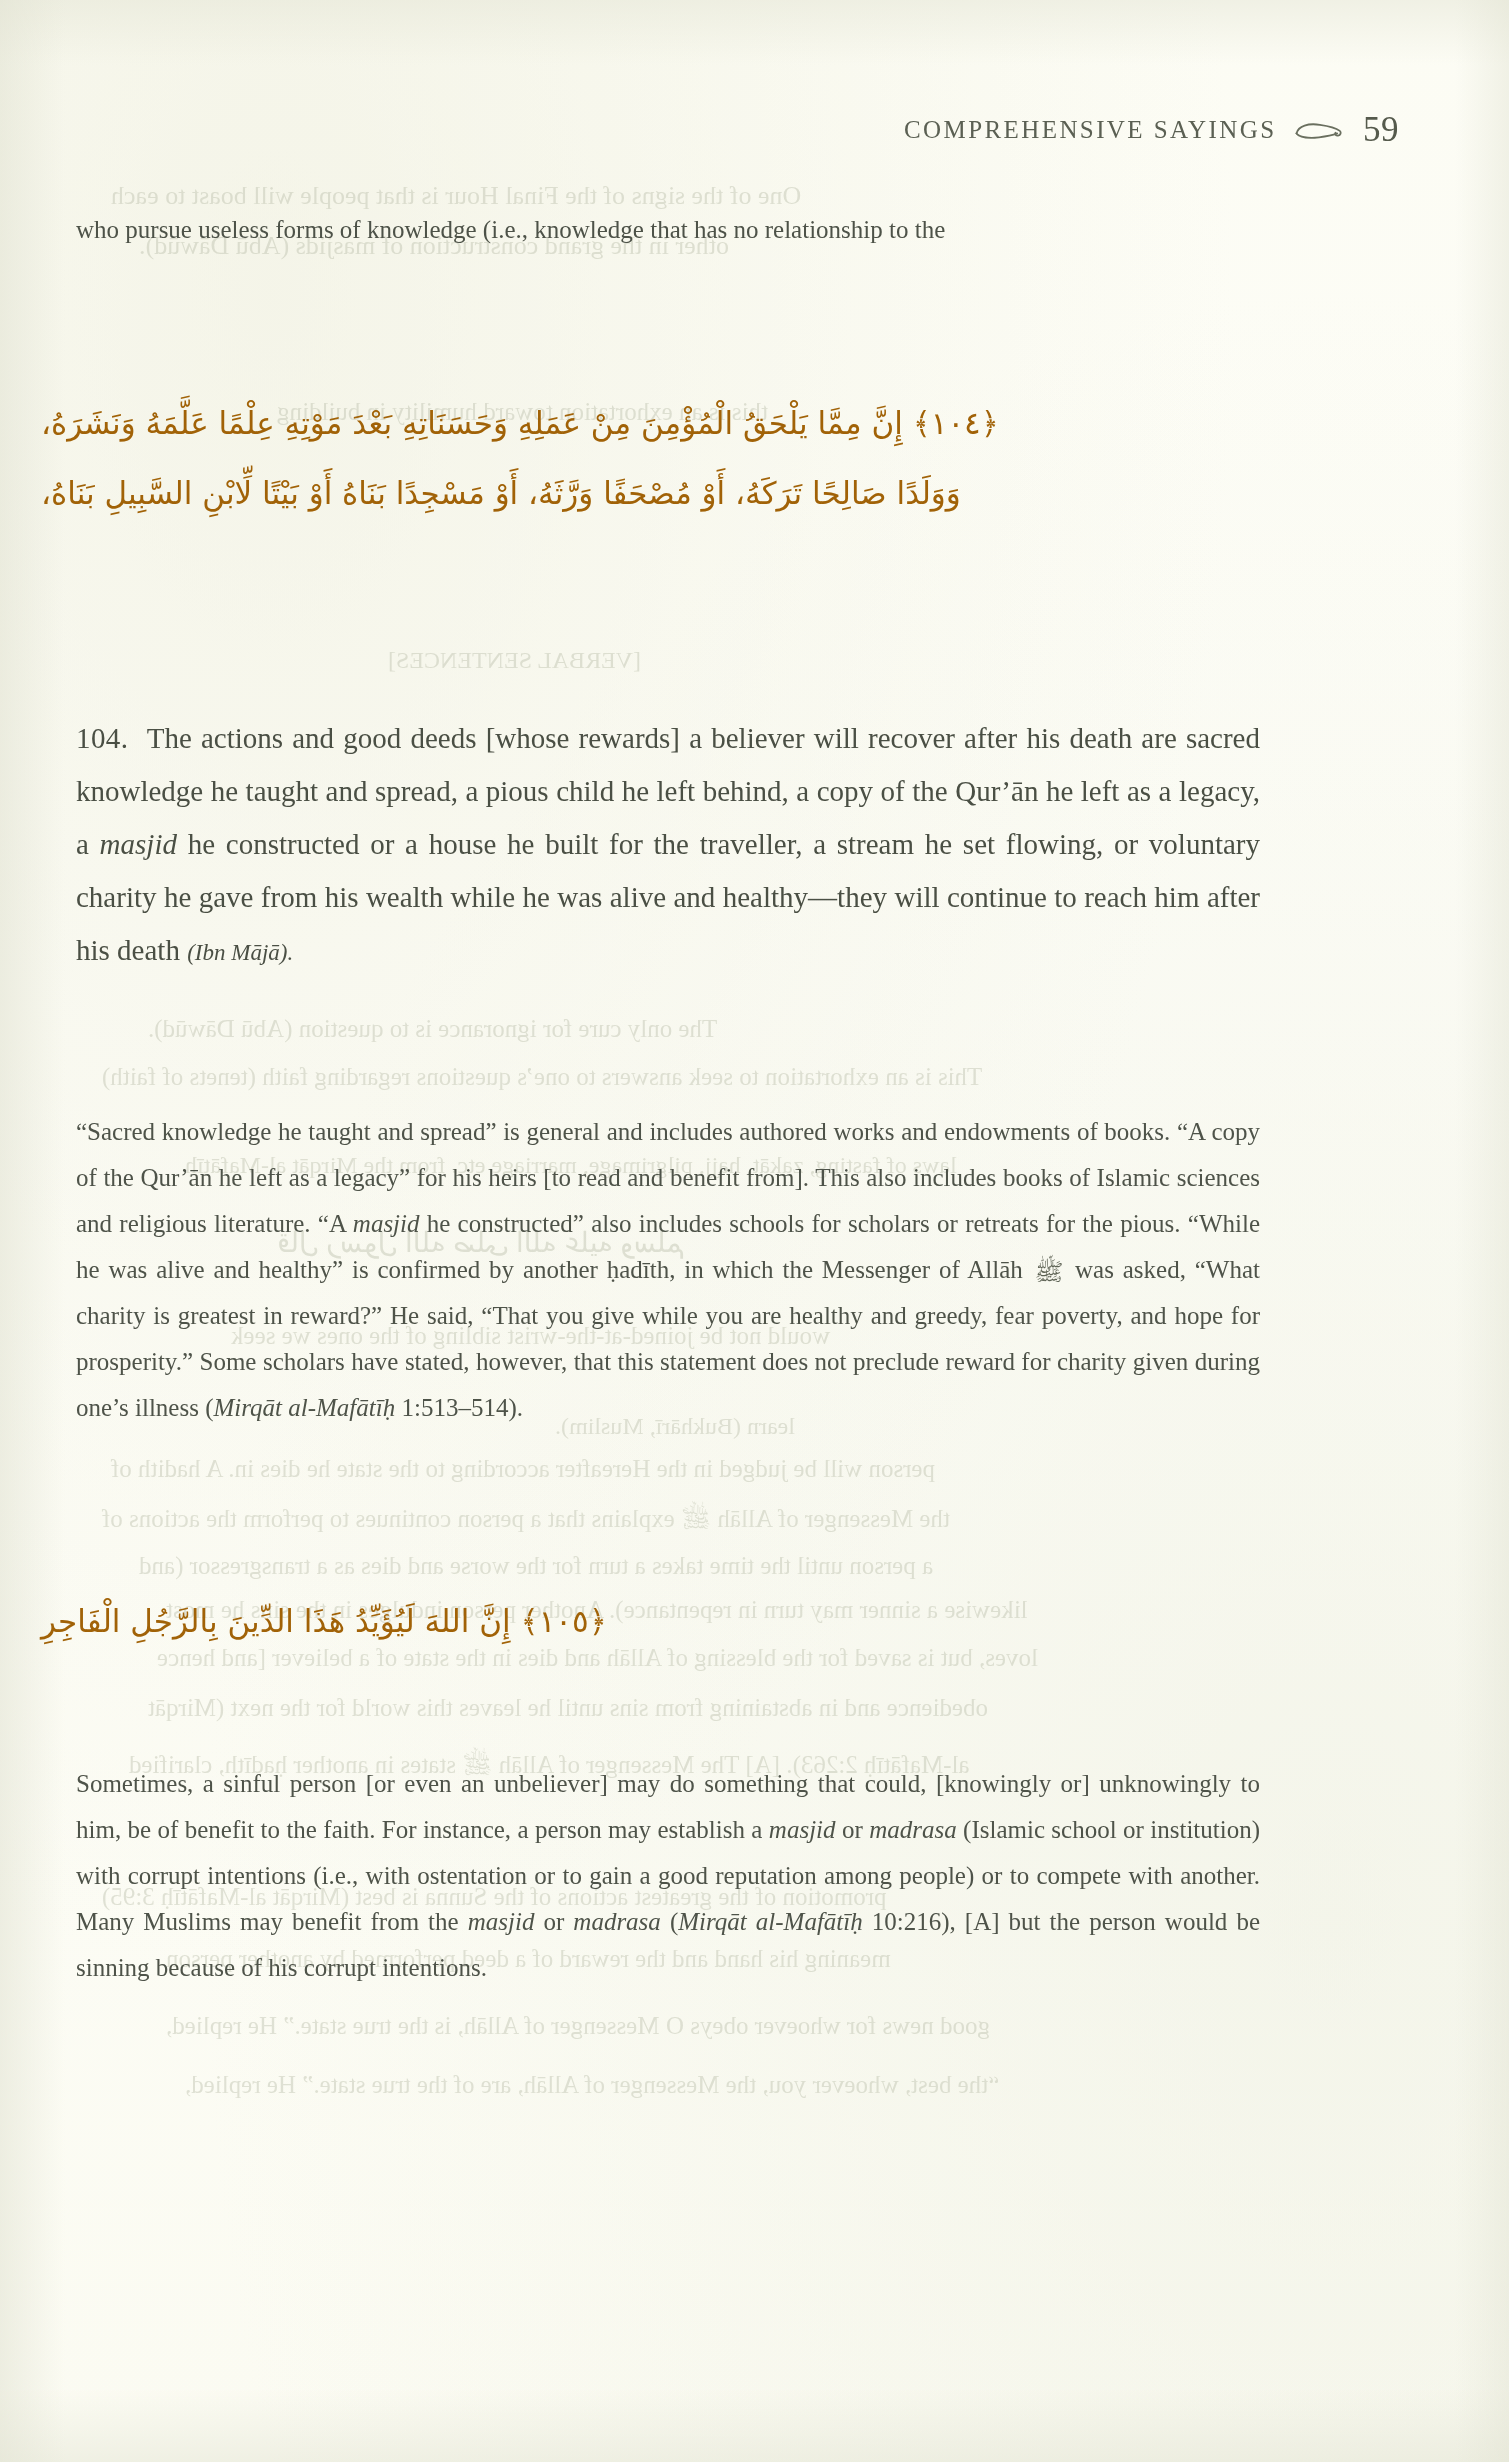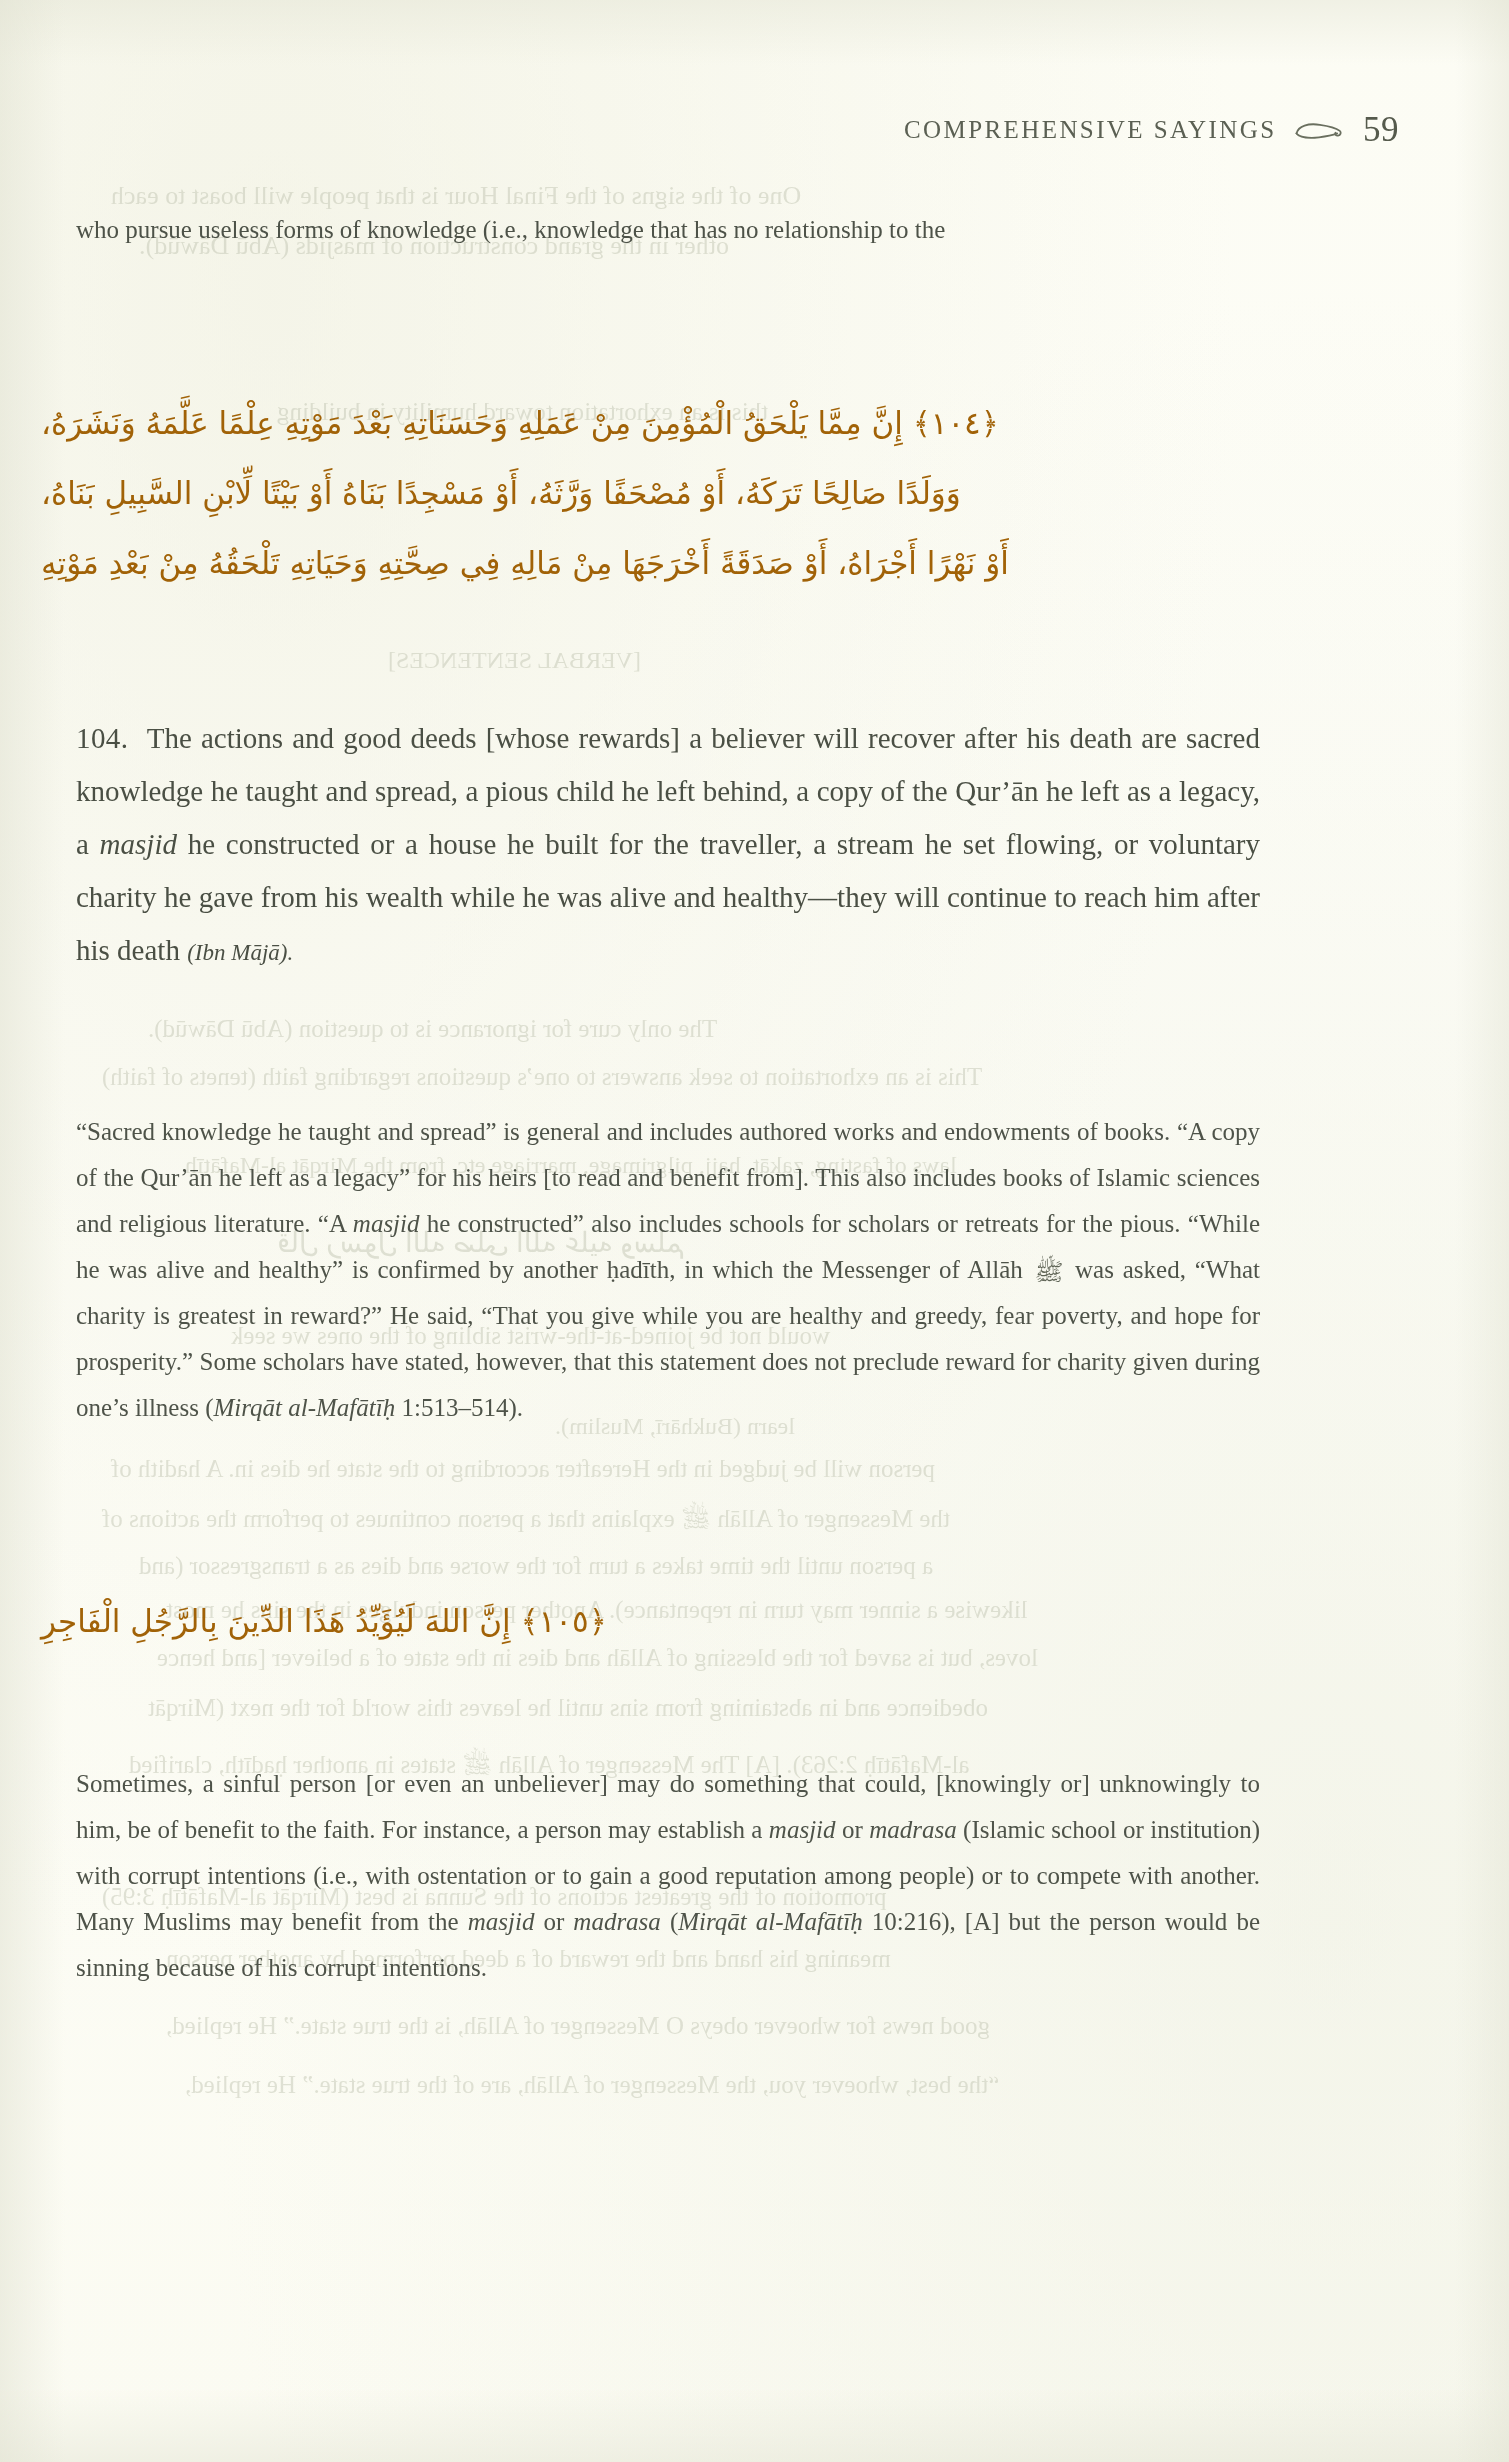--- a/index.html
+++ b/index.html
@@ -200,21 +200,20 @@
       <span class="rh-page">59</span>
     </div>
 
     <div class="txt-block lead">
       <div>who pursue useless forms of knowledge (i.e., knowledge that has no relationship to the</div>
     </div>
 
     <div class="arabic arabic-104">
       <div class="aline">﴿١٠٤﴾ إِنَّ مِمَّا يَلْحَقُ الْمُؤْمِنَ مِنْ عَمَلِهِ وَحَسَنَاتِهِ بَعْدَ مَوْتِهِ عِلْمًا عَلَّمَهُ وَنَشَرَهُ،</div>
       <div class="aline">وَوَلَدًا صَالِحًا تَرَكَهُ، أَوْ مُصْحَفًا وَرَّثَهُ، أَوْ مَسْجِدًا بَنَاهُ أَوْ بَيْتًا لِّابْنِ السَّبِيلِ بَنَاهُ،</div>
-      <div class="aline">أَوْ نَهْرًا أَجْرَاهُ، أَوْ صَدَقَةً أَخْرَجَهَا مِنْ مَالِهِ فِي صِحَّتِهِ وَحَيَاتِهِ تَلْحَقُهُ مِنْ بَعْدِ مَوْتِهِ</div>
     </div>
 
     <div class="txt-block translation tr-104">
       <span class="num">104.</span>&nbsp;&nbsp;<span>The actions and good deeds [whose rewards] a believer will recover after his death are sacred knowledge he taught and spread, a pious child he left behind, a copy of the Qur’ān he left as a legacy, a </span><i>masjid</i><span> he constructed or a house he built for the traveller, a stream he set flowing, or voluntary charity he gave from his wealth while he was alive and healthy—they will continue to reach him after his death </span><span class="src">(Ibn Mājā).</span>
     </div>
 
     <div class="txt-block commentary cm-104">
       <span>“Sacred knowledge he taught and spread” is general and includes authored works and endowments of books. “A copy of the Qur’ān he left as a legacy” for his heirs [to read and benefit from]. This also includes books of Islamic sciences and religious literature. “A </span><i>masjid</i><span> he constructed” also includes schools for scholars or retreats for the pious. “While he was alive and healthy” is confirmed by another ḥadīth, in which the Messenger of Allāh </span><span class="pbuh">ﷺ</span><span> was asked, “What charity is greatest in reward?” He said, “That you give while you are healthy and greedy, fear poverty, and hope for prosperity.” Some scholars have stated, however, that this statement does not preclude reward for charity given during one’s illness (</span><i>Mirqāt al-Mafātīḥ</i><span> 1:513–514).</span>
     </div>
 

